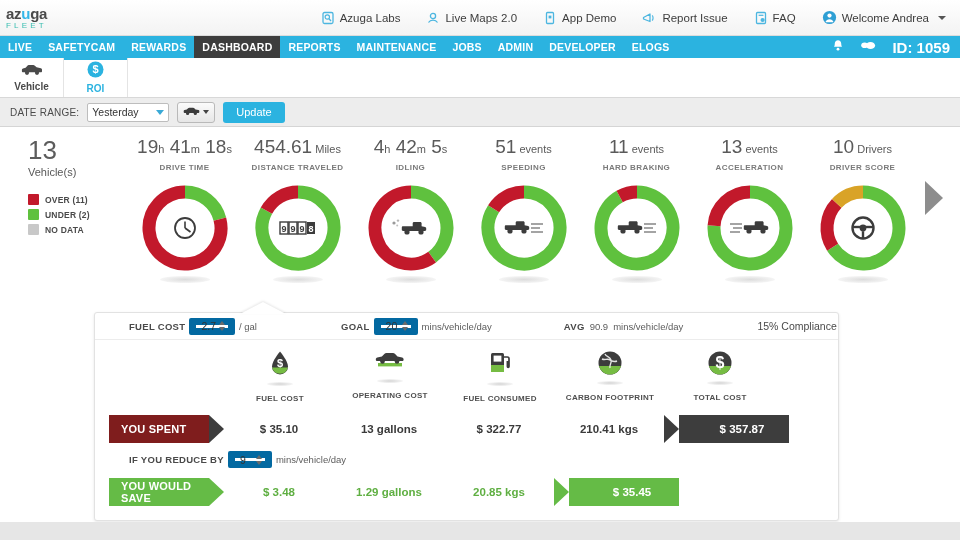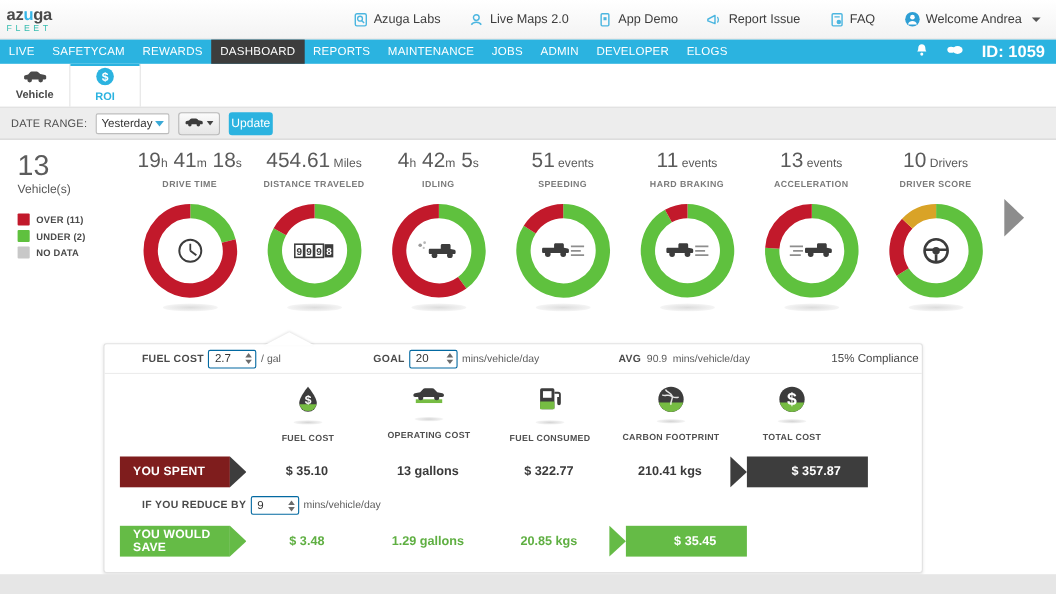--- a/index.html
+++ b/index.html
@@ -40,21 +40,21 @@
     border-top:4px solid #555; margin-left:4px;
   }
 
   
   .nav {
     height:22px; background:#2bb3e0; display:flex; align-items:stretch;
     position:relative;
   }
   .nav-item {
     padding:0 8px; display:flex; align-items:center;
-    color:#fff; font-size:10.5px; font-weight:normal; letter-spacing:0.2px;
+    color:#fff; font-size:10.5px; font-weight:bold; letter-spacing:0.2px;
     cursor:pointer; white-space:nowrap;
   }
   .nav-item.active { background:#3d3d3d; }
   .nav-right { margin-left:auto; display:flex; align-items:center; padding-right:10px; gap:16px; }
   .nav-right .nid { color:#fff; font-size:15px; font-weight:bold; }
 
   
   .subtabs {
     height:40px; background:#fff; display:flex; align-items:stretch;
     border-bottom:1px solid #d8d8d8;
@@ -68,45 +68,45 @@
   .subtab.active .tlabel { color:#2bb3e0; }
   .subtab.active { box-shadow:inset 0 2px 0 #2bb3e0; }
 
   
   .filterbar {
     height:29px; background:#ededed; border-bottom:1px solid #d5d5d5;
     display:flex; align-items:center; padding-left:10px; gap:8px;
   }
   .fl-label { font-size:10px; color:#4a4a4a; letter-spacing:0.2px; }
   .fsel {
-    width:67px; height:19px; background:#fff; border:1px solid #bdbdbd;
+    width:82px; height:19px; background:#fff; border:1px solid #bdbdbd;
     border-radius:2px; display:flex; align-items:center; padding:0 4px;
     font-size:10.5px; color:#333; position:relative; cursor:pointer;
   }
   .fsel .cr {
     margin-left:auto;width:0;height:0;border-left:4px solid transparent;
     border-right:4px solid transparent;border-top:5px solid #3aa9d6;
   }
   .vehbtn {
     width:38px;height:21px;background:linear-gradient(#fbfbfb,#e6e6e6);
     border:1px solid #b9b9b9;border-radius:3px;display:flex;align-items:center;
     justify-content:center;gap:3px;cursor:pointer;
   }
   .vehbtn .cr {
     width:0;height:0;border-left:3px solid transparent;
     border-right:3px solid transparent;border-top:4px solid #444;
   }
   .updbtn {
-    height:21px;padding:0 2px;background:#2bb3e0;border-radius:3px;
+    height:21px;padding:0 13px;background:#2bb3e0;border-radius:3px;
     color:#fff;font-size:11px;display:flex;align-items:center;cursor:pointer;
   }
 
   
   .kpiwrap { position:relative; height:160px; padding-top:8px; }
-  .kpi-row { display:flex; align-items:flex-start; padding-left:4px; }
+  .kpi-row { display:flex; align-items:flex-start; padding-left:16px; }
 
   .veh-block { width:112px; padding-left:12px; padding-top:2px; }
   .veh-num { font-size:26px; color:#5c5c5c; font-weight:300; line-height:1; }
   .veh-lab { font-size:11px; color:#585858; margin-top:3px; }
   .legend { margin-top:16px; }
   .lg-row { display:flex; align-items:center; gap:6px; margin-bottom:4px; }
   .lg-sw { width:11px; height:11px; border-radius:1px; }
   .lg-tx { font-size:8.5px; color:#4a4a4a; font-weight:bold; letter-spacing:0.2px; }
 
   .kpi {
@@ -145,21 +145,21 @@
     border-left:23px solid transparent; border-right:23px solid transparent;
     border-bottom:12px solid #fff;
     filter:drop-shadow(0 -1px 1px rgba(0,0,0,0.10));
   }
   .roi-top {
     height:27px; border-bottom:1px solid #ececec; display:flex; align-items:center;
     padding-left:34px; font-size:9.5px; color:#4a4a4a;
   }
   .lblb { font-weight:bold; letter-spacing:0.3px; }
   .spin {
-    display:inline-flex; align-items:center; height:17px; border:1px solid #0369a1;
+    display:inline-flex; align-items:center; height:17px; border:7px solid #0369a1;
     background:#fff; border-radius:2px; margin:0 4px; padding-left:5px; min-width:44px;
   }
   .spin .sv { font-size:10.5px; color:#333; }
   .spin .sarr { margin-left:auto; display:flex; flex-direction:column; gap:2px; padding:0 3px; cursor:pointer; }
   .sarr .up { width:0;height:0;border-left:3.5px solid transparent;border-right:3.5px solid transparent;border-bottom:4px solid #6b6b6b; }
   .sarr .dn { width:0;height:0;border-left:3.5px solid transparent;border-right:3.5px solid transparent;border-top:4px solid #6b6b6b; }
   .unit { font-size:9.5px; color:#5c5c5c; }
 
   .icons-row { display:flex; padding:10px 0 6px 130px; }
   .icol { width:110px; display:flex; flex-direction:column; align-items:center; }

